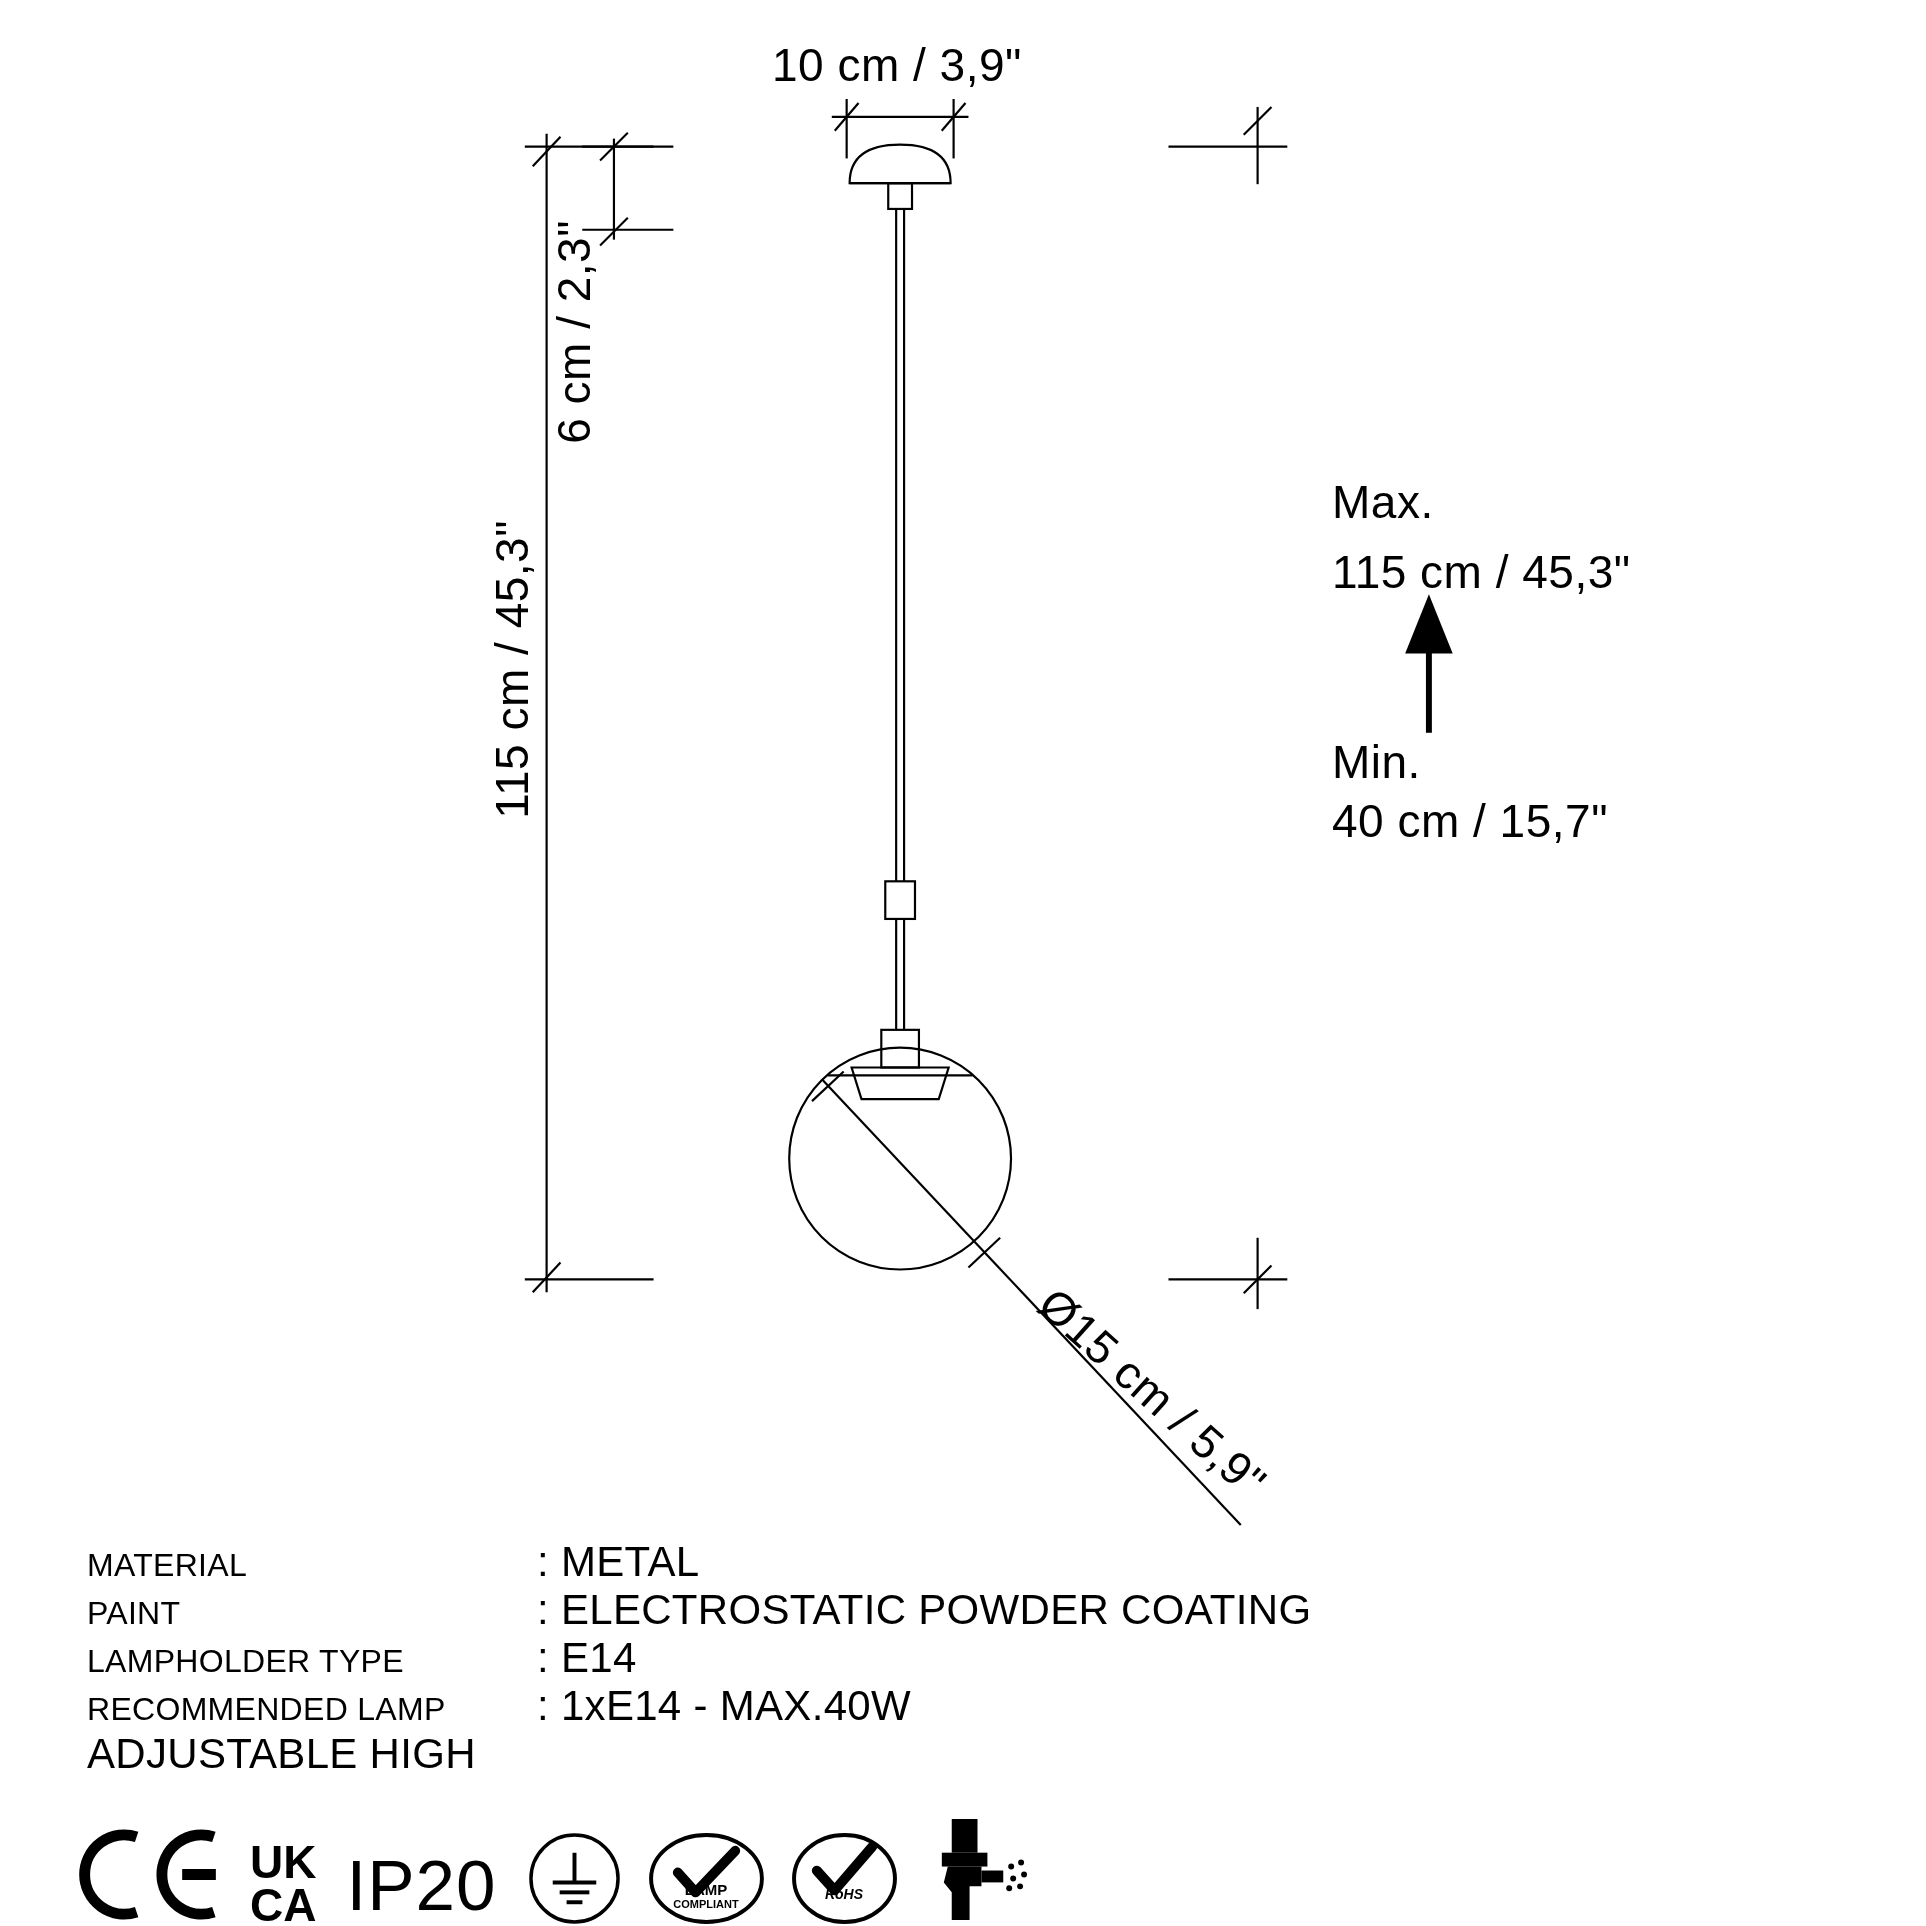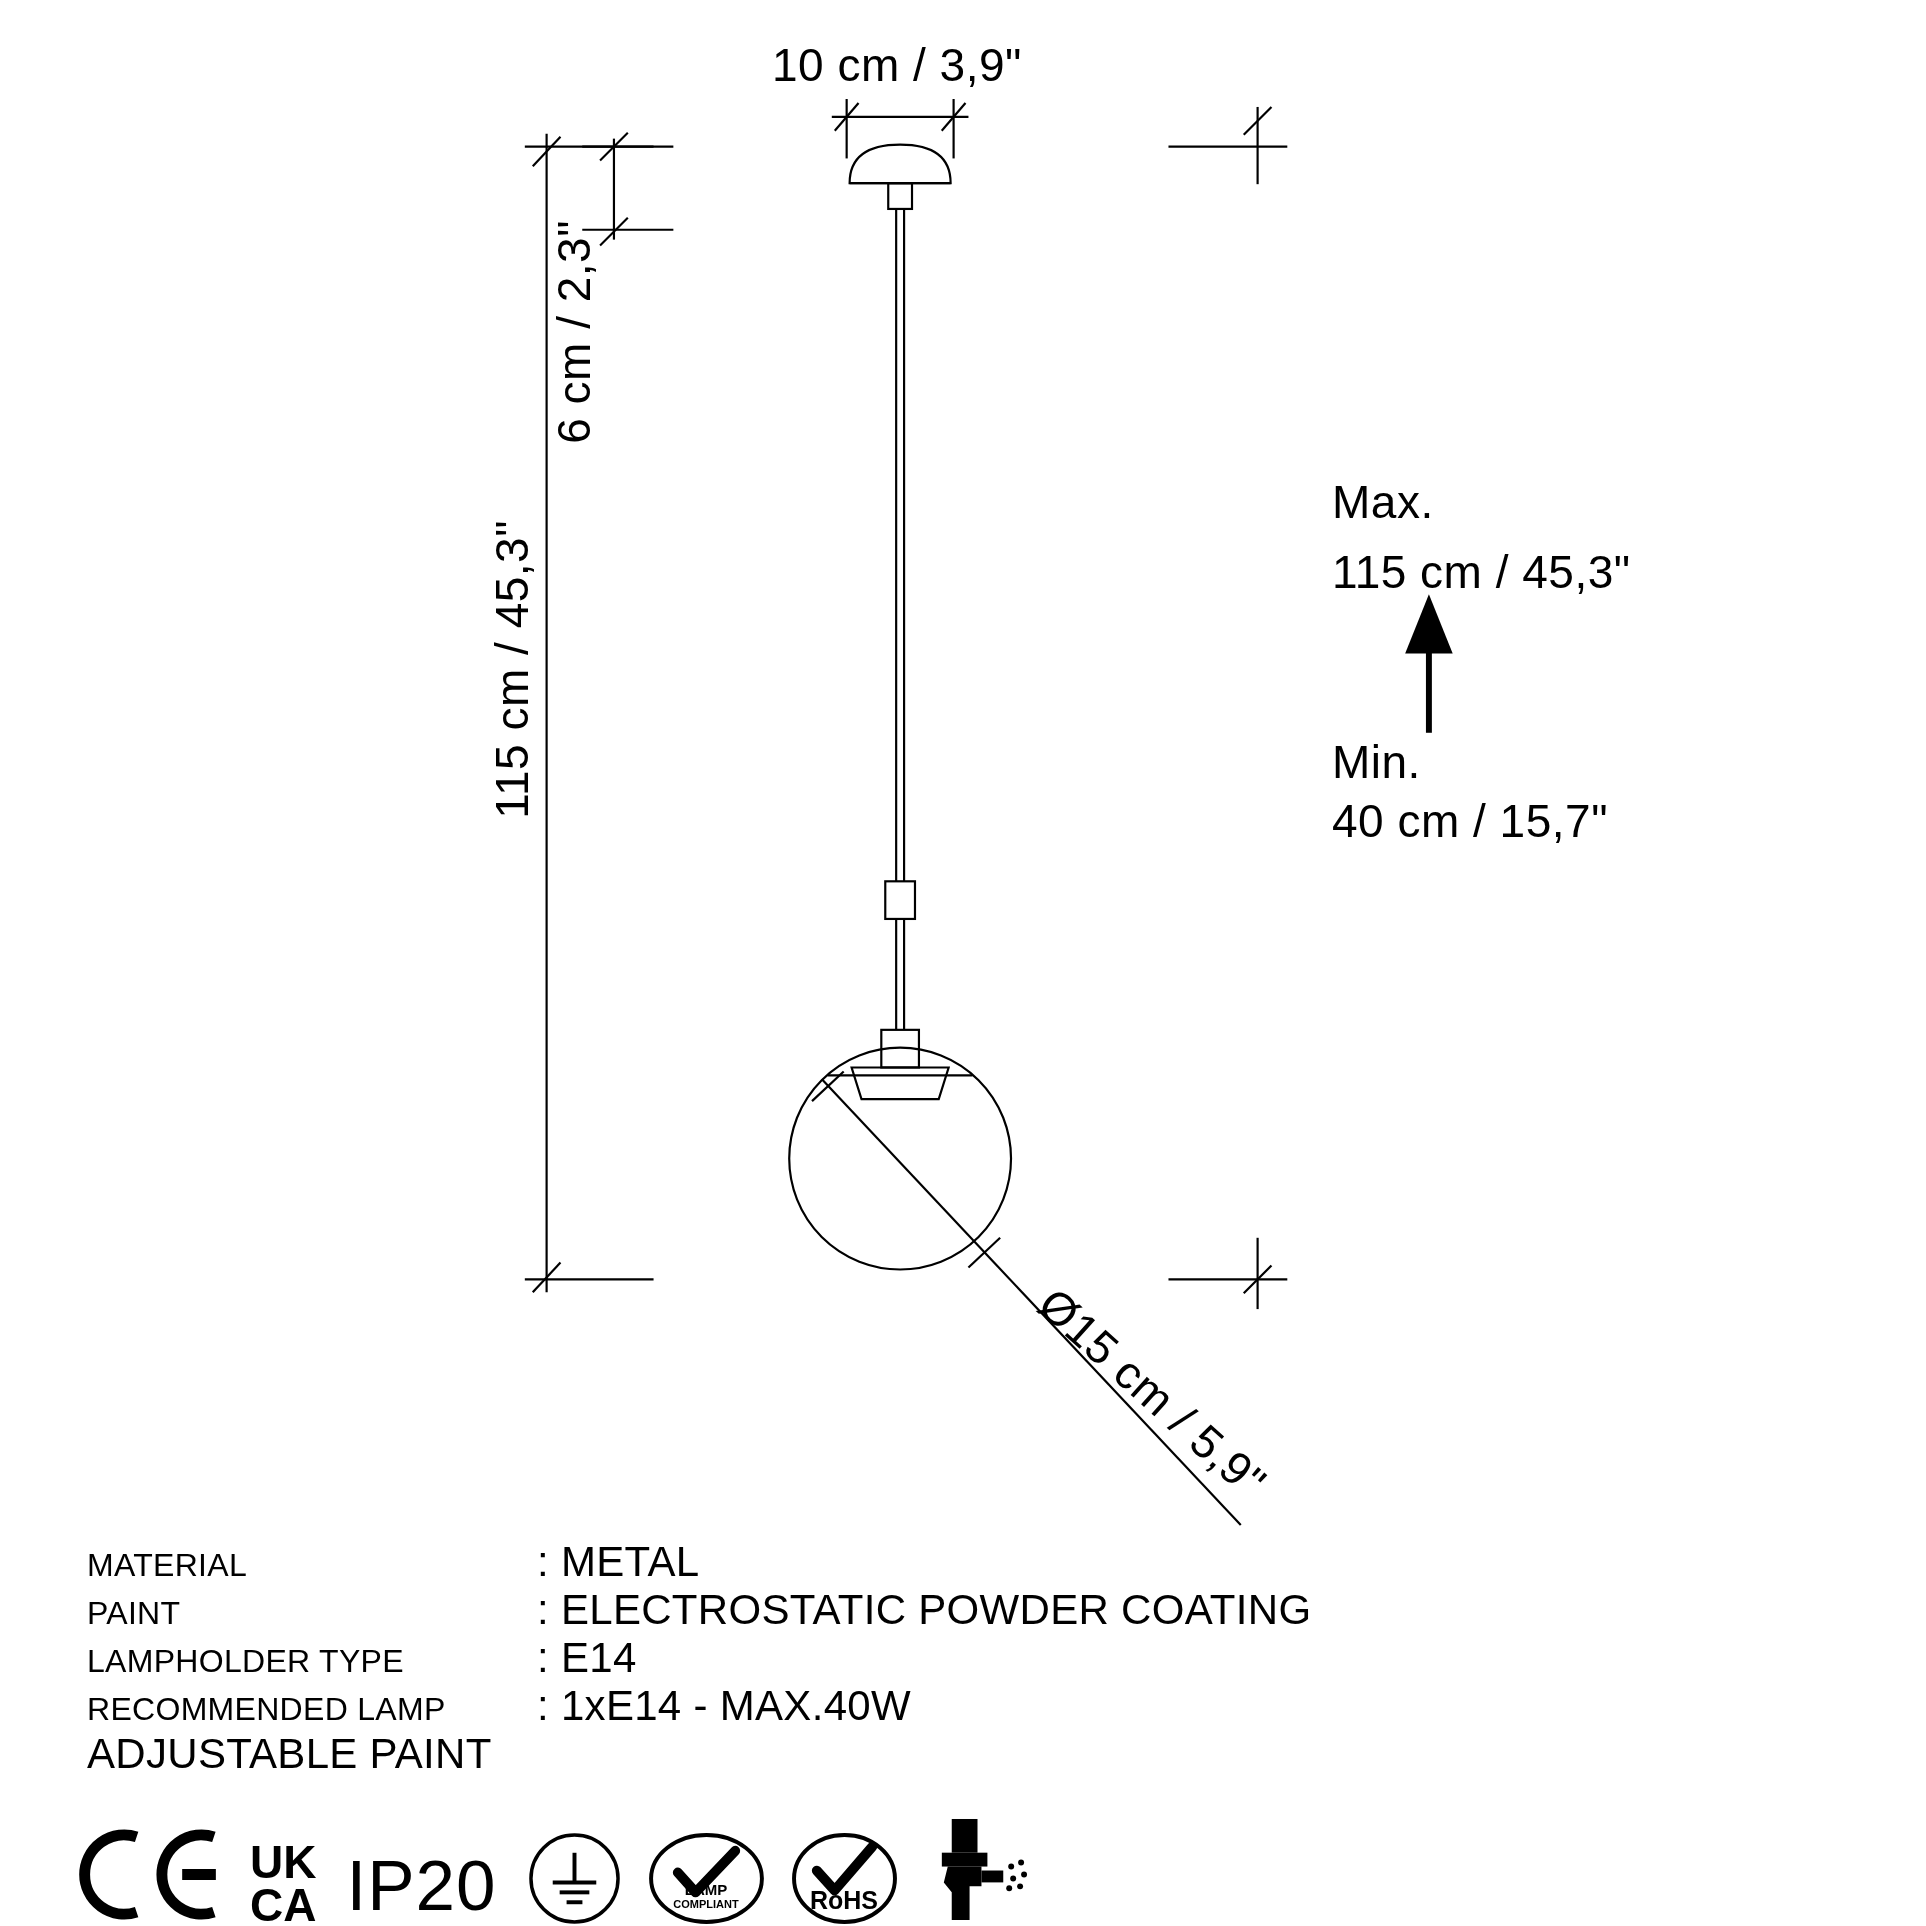--- a/index.html
+++ b/index.html
@@ -229,21 +229,21 @@
       <div class="spec-val">: ELECTROSTATIC POWDER COATING</div>
     </div>
     <div class="spec-row">
       <div class="spec-key">LAMPHOLDER TYPE</div>
       <div class="spec-val">: E14</div>
     </div>
     <div class="spec-row">
       <div class="spec-key">RECOMMENDED LAMP</div>
       <div class="spec-val">: 1xE14 - MAX.40W</div>
     </div>
-    <div class="spec-note">ADJUSTABLE PAINT</div>
+    <div class="spec-note">ADJUSTABLE HIGH</div>
   </div>
 
   <div id="badges">
 
     <div class="badge">
       <svg width="149" height="103" viewBox="0 0 150 104">
         <path d="M62 14 A40 40 0 1 0 62 90" stroke="#000" stroke-width="11" fill="none"></path>
         <path d="M140 14 A40 40 0 1 0 140 90" stroke="#000" stroke-width="11" fill="none"></path>
         <line x1="108" y1="52" x2="142" y2="52" stroke="#000" stroke-width="11"></line>
       </svg>
@@ -276,21 +276,21 @@
         <div class="reach-txt-2" style="font-family:'Liberation Sans',sans-serif;">COMPLIANT</div>
       </div>
     </div>
 
     <div class="badge" style="position:relative;">
       <svg width="107" height="95" viewBox="0 0 108 96">
         <ellipse cx="54" cy="48" rx="51" ry="44" stroke="#000" stroke-width="4" fill="none"></ellipse>
         <path d="M26 40 L44 60 L82 16" stroke="#000" stroke-width="10" fill="none" stroke-linecap="round" stroke-linejoin="round"></path>
       </svg>
       <div style="position:absolute; left:0; right:0; top:55px; text-align:center;">
-        <div style="font-size:25px;font-weight:bold;font-family:'Liberation Sans',sans-serif;">RoHS</div>
+        <div style="font-size:14px;font-weight:bold;font-family:'Liberation Sans',sans-serif;font-style:italic;">RoHS</div>
       </div>
     </div>
 
     <div class="badge">
       <svg width="107" height="109" viewBox="0 0 108 110">
         <rect x="28" y="2" width="26" height="34" fill="#000"></rect>
         <rect x="18" y="36" width="46" height="14" fill="#000"></rect>
         <path d="M24 50 L58 50 L58 70 L46 70 L46 104 L28 104 L28 76 L20 66 Z" fill="#000"></path>
         <rect x="58" y="54" width="22" height="12" fill="#000"></rect>
         <g fill="#000">

